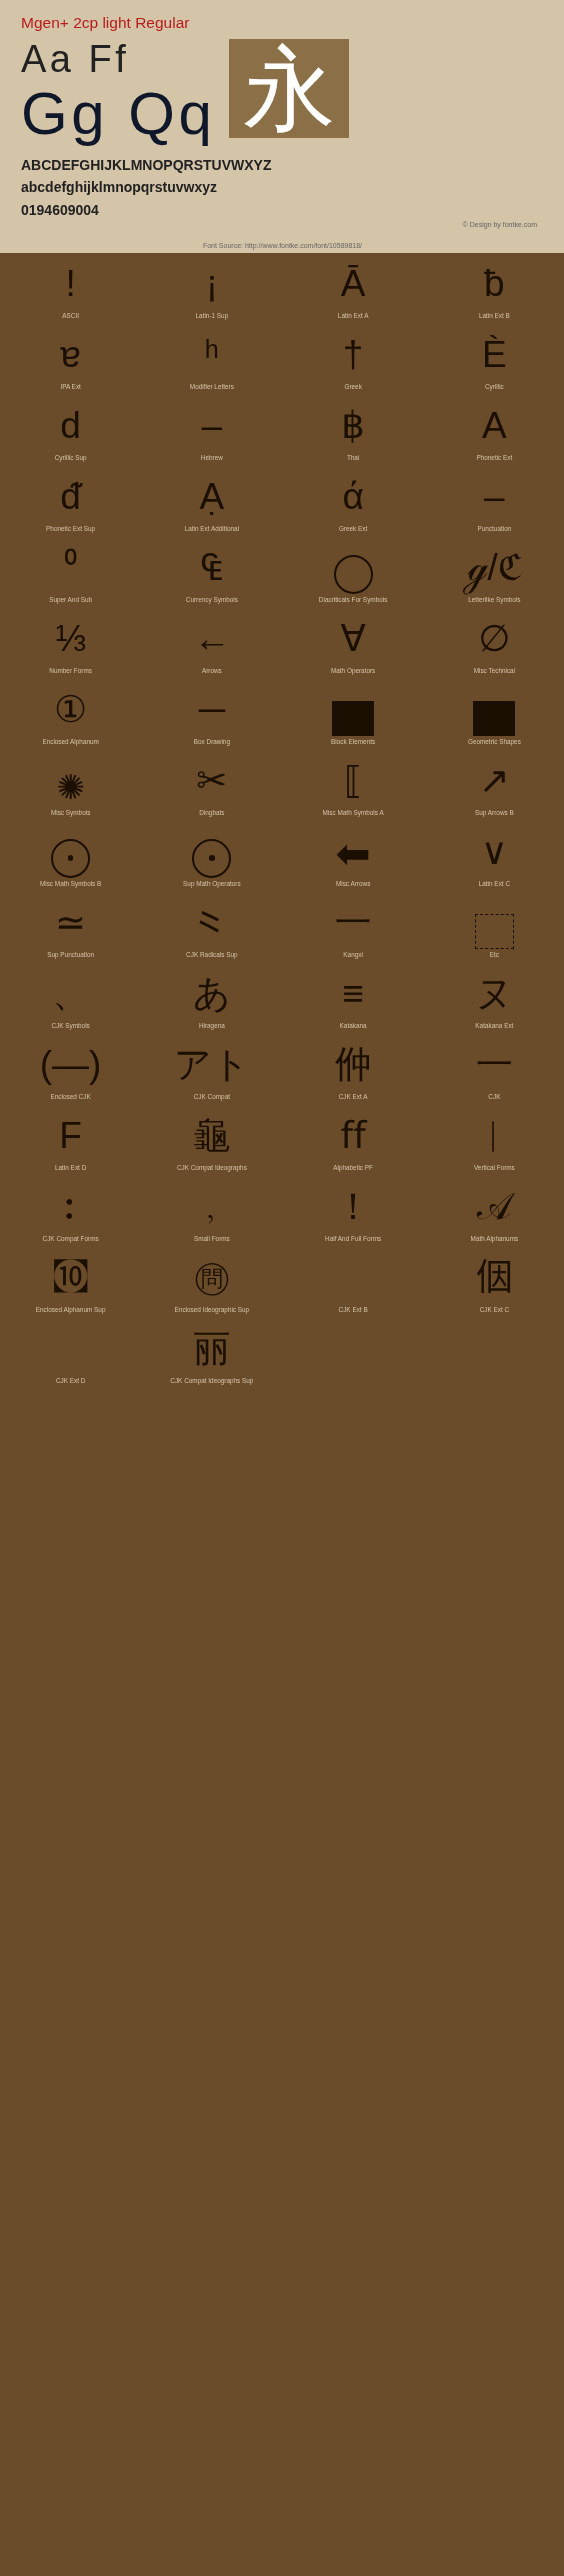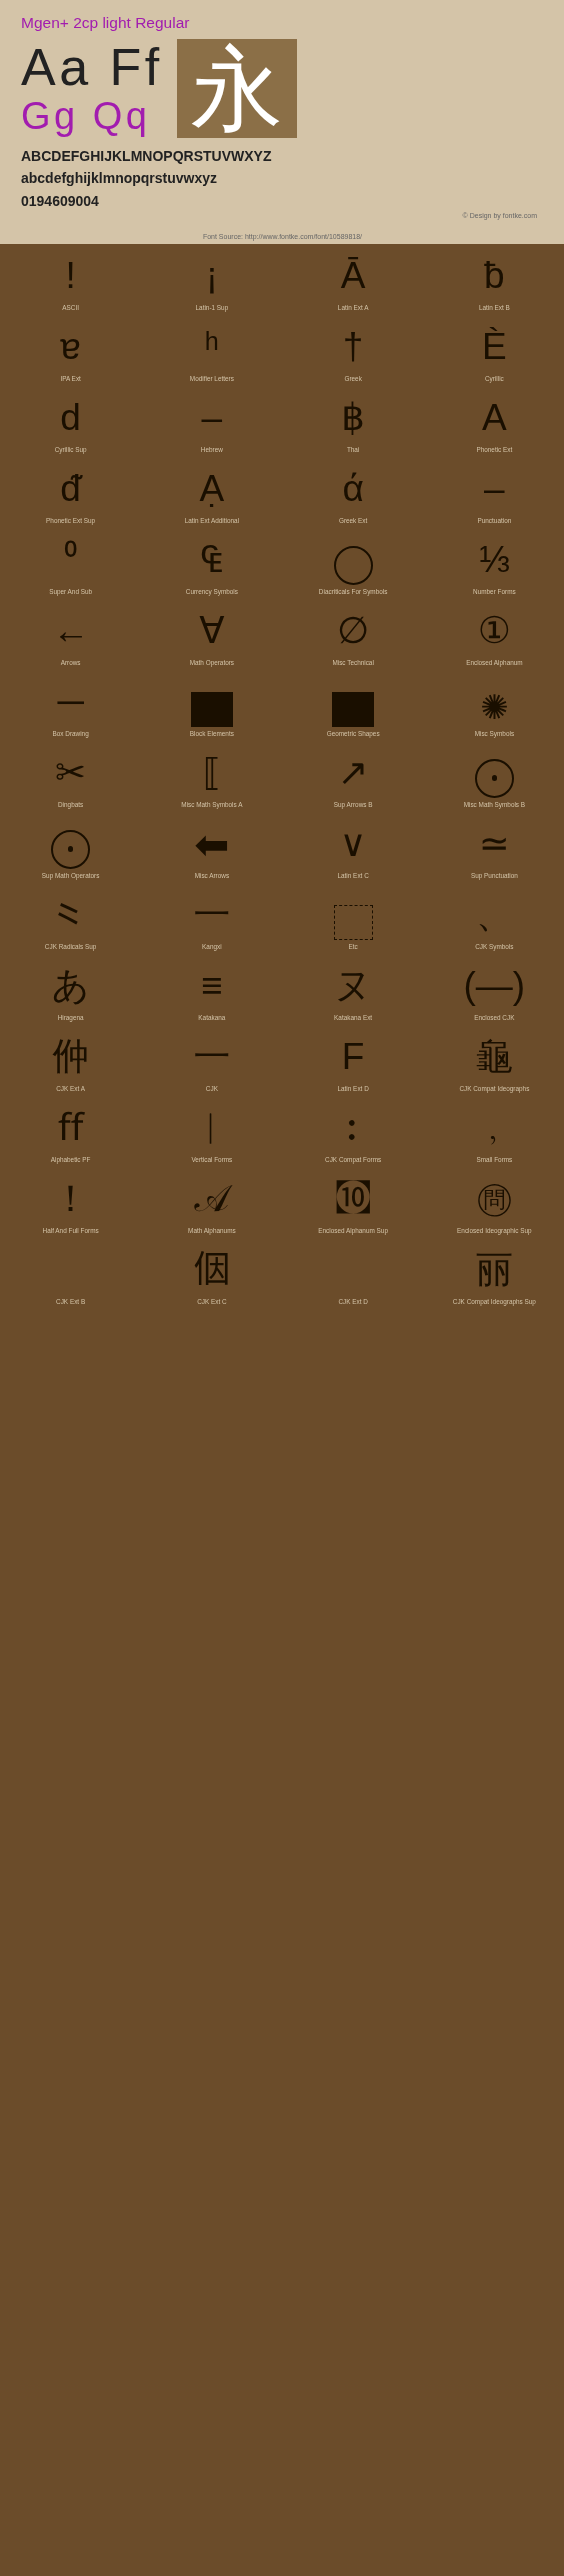--- a/index.html
+++ b/index.html
@@ -9,21 +9,21 @@
       font-family: Arial, sans-serif;
     }
 
     
     .header-section {
       background: #d4c4a8;
       padding: 14px 21px 10.6px 21px;
     }
     .font-title {
       font-size: 15.5px;
-      color: #a21caf;
+      color: #b91c1c;
       font-weight: normal;
       margin-bottom: 7px;
     }
     .font-preview-large {
       display: flex;
       align-items: flex-start;
       gap: 14px;
       margin-bottom: 7px;
     }
     .alphabet-row {
@@ -128,22 +128,22 @@
       color: #1a0f00;
     }
   </style>
 </head>
 <body>
 
 <div class="header-section">
   <div class="font-title">Mgen+ 2cp light Regular</div>
   <div class="font-preview-large">
     <div style="display:flex; flex-direction:column;">
-      <div style="font-size:52px; line-height:1.1; color:#222; font-weight:200; letter-spacing:3.5px;">Aa Ff</div>
-      <div style="font-size:38px; line-height:1.1; color:#a21caf; font-weight:200; letter-spacing:3.5px;">Gg Qq</div>
+      <div style="font-size:38px; line-height:1.1; color:#222; font-weight:200; letter-spacing:3.5px;">Aa Ff</div>
+      <div style="font-size:60px; line-height:1.1; color:#0f172a; font-weight:200; letter-spacing:3.5px;">Gg Qq</div>
     </div>
     <div style="background:#8b6f47; padding:3.5px 14px; display:flex; align-items:center; justify-content:center;">
       <div style="font-size:92px; line-height:1; color:white; font-weight:200;">永</div>
     </div>
   </div>
   <div class="alphabet-row">ABCDEFGHIJKLMNOPQRSTUVWXYZ</div>
   <div class="alphabet-row">abcdefghijklmnopqrstuvwxyz</div>
   <div class="alphabet-row">0194609004</div>
   <div class="design-credit">© Design by fontke.com</div>
 </div>
@@ -222,20 +222,24 @@
     <div class="symbol">₠</div>
     <div class="label">Currency Symbols</div>
   </div>
     <div class="grid-item">
     <div>
         <div class="circle-outline"></div>
       </div>
     <div class="label">Diacriticals For Symbols</div>
   </div>
     <div class="grid-item">
+    <div class="symbol">ℊ/ℭ</div>
+    <div class="label">Letterlike Symbols</div>
+  </div>
+    <div class="grid-item">
     <div class="symbol">⅓</div>
     <div class="label">Number Forms</div>
   </div>
     <div class="grid-item">
     <div class="symbol">←</div>
     <div class="label">Arrows</div>
   </div>
     <div class="grid-item">
     <div class="symbol">∀</div>
     <div class="label">Math Operators</div>
@@ -332,20 +336,24 @@
   </div>
     <div class="grid-item">
     <div class="symbol">ヌ</div>
     <div class="label">Katakana Ext</div>
   </div>
     <div class="grid-item">
     <div class="symbol">(—)</div>
     <div class="label">Enclosed CJK</div>
   </div>
     <div class="grid-item">
+    <div class="symbol">アト</div>
+    <div class="label">CJK Compat</div>
+  </div>
+    <div class="grid-item">
     <div class="symbol">㑖</div>
     <div class="label">CJK Ext A</div>
   </div>
     <div class="grid-item">
     <div class="symbol">一</div>
     <div class="label">CJK</div>
   </div>
     <div class="grid-item">
     <div class="symbol">F</div>
     <div class="label">Latin Ext D</div>

